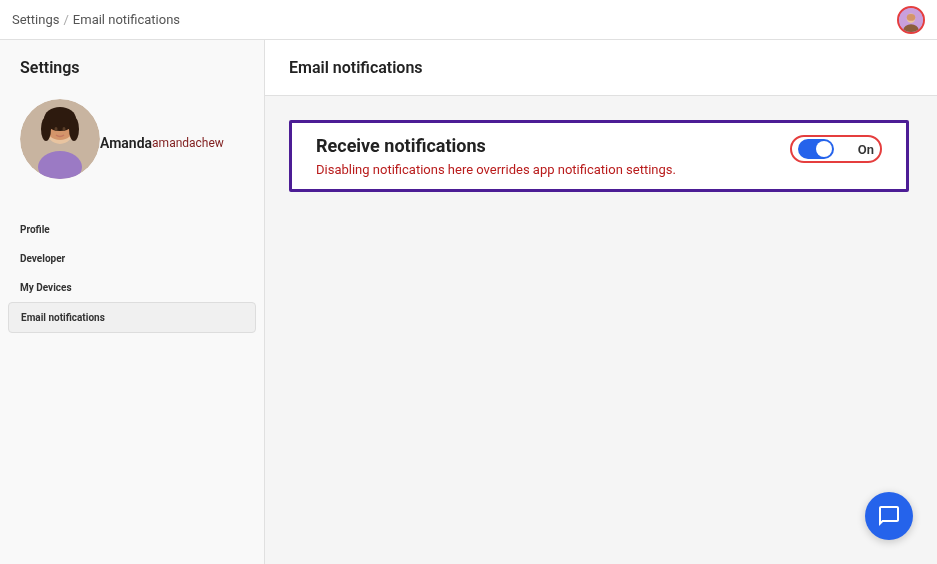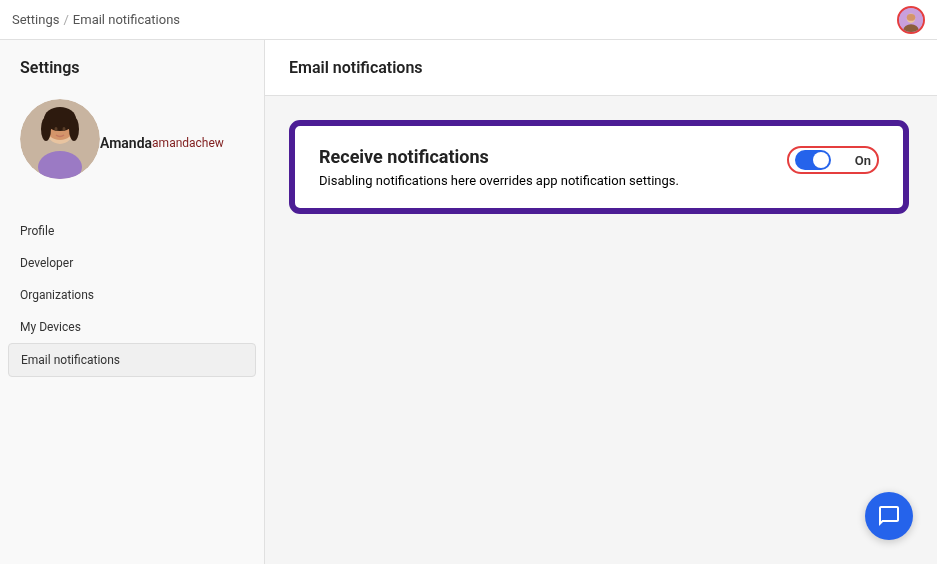--- a/index.html
+++ b/index.html
@@ -94,21 +94,22 @@
 
     
     .nav-list {
       list-style: none;
       padding: 8px 0;
     }
     .nav-item {
       padding: 9px 20px;
       cursor: pointer;
       color: #333;
-      font-size: 12px;
+      font-size: 10px;
+      font-weight: bold;
     }
     .nav-item.active {
       background: #f0f0f0;
       border: 1px solid #ddd;
       border-radius: 4px;
       margin: 0 8px;
       padding: 9px 12px;
     }
 
     
@@ -127,37 +128,37 @@
       color: #222;
     }
     .content-body {
       padding: 24px;
       flex: 1;
     }
 
     
     .notification-card {
       background: #fff;
-      border-radius: 11px;
-      border: 6px solid #4c1d95;
-      padding: 20px 24px;
+      border-radius: 2px;
+      border: 3px solid #4c1d95;
+      padding: 12px 24px;
       display: flex;
       justify-content: space-between;
       align-items: flex-start;
       max-width: 620px;
     }
     .notif-title {
       font-size: 18px;
       font-weight: 700;
       color: #222;
       margin-bottom: 6px;
     }
     .notif-desc {
       font-size: 13px;
-      color: #000000;
+      color: #b91c1c;
     }
     .toggle-container {
       display: flex;
       align-items: center;
       gap: 24px;
       border: 2px solid #e53e3e;
       border-radius: 16px;
       padding: 2px 6px;
       flex-shrink: 0;
       justify-content: space-between;
@@ -249,21 +250,20 @@
           <path d="M36 36 Q40 39 44 36" stroke="#c47860" stroke-width="1.5" fill="none"></path>
         </svg>
       </div>
       <div class="avatar-name">Amanda</div>
       <div class="avatar-username">amandachew</div>
     </div>
 
     <ul class="nav-list">
       <li class="nav-item">Profile</li>
       <li class="nav-item">Developer</li>
-      <li class="nav-item">Organizations</li>
       <li class="nav-item">My Devices</li>
       <li class="nav-item active">Email notifications</li>
     </ul>
   </div>
 
   <div class="content">
     <div class="content-header">Email notifications</div>
     <div class="content-body">
       <div class="notification-card">
         <div>

